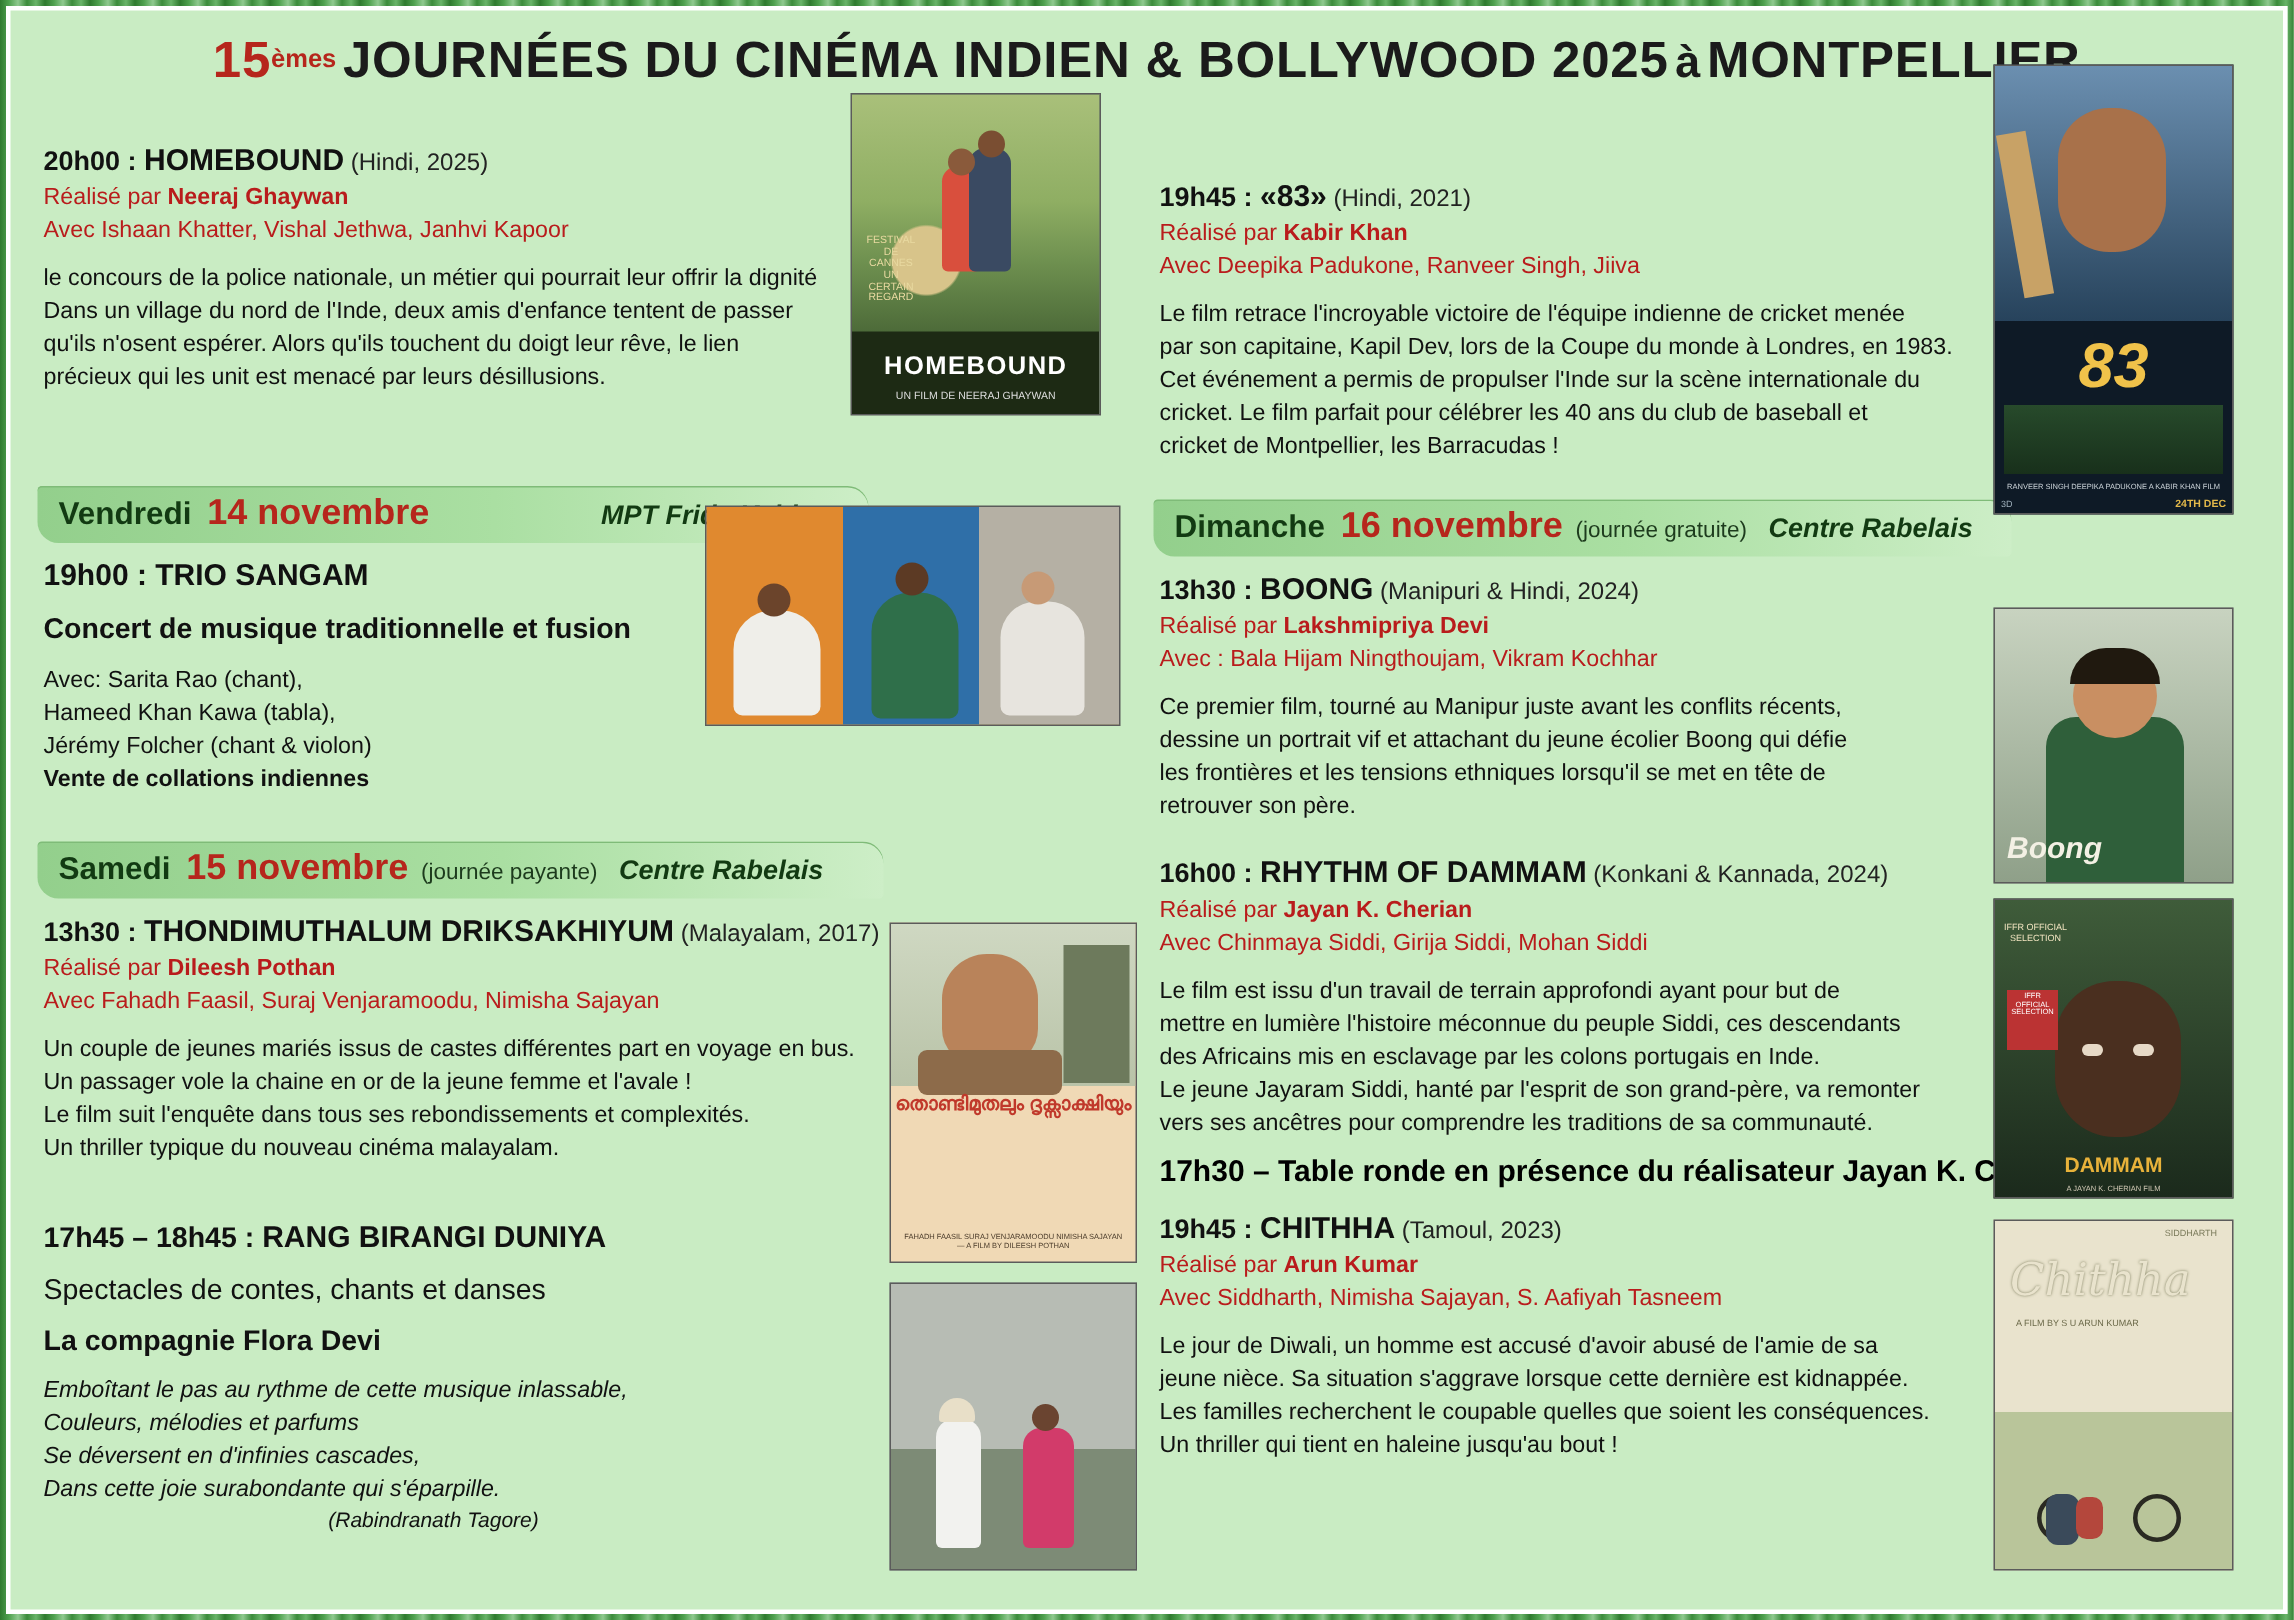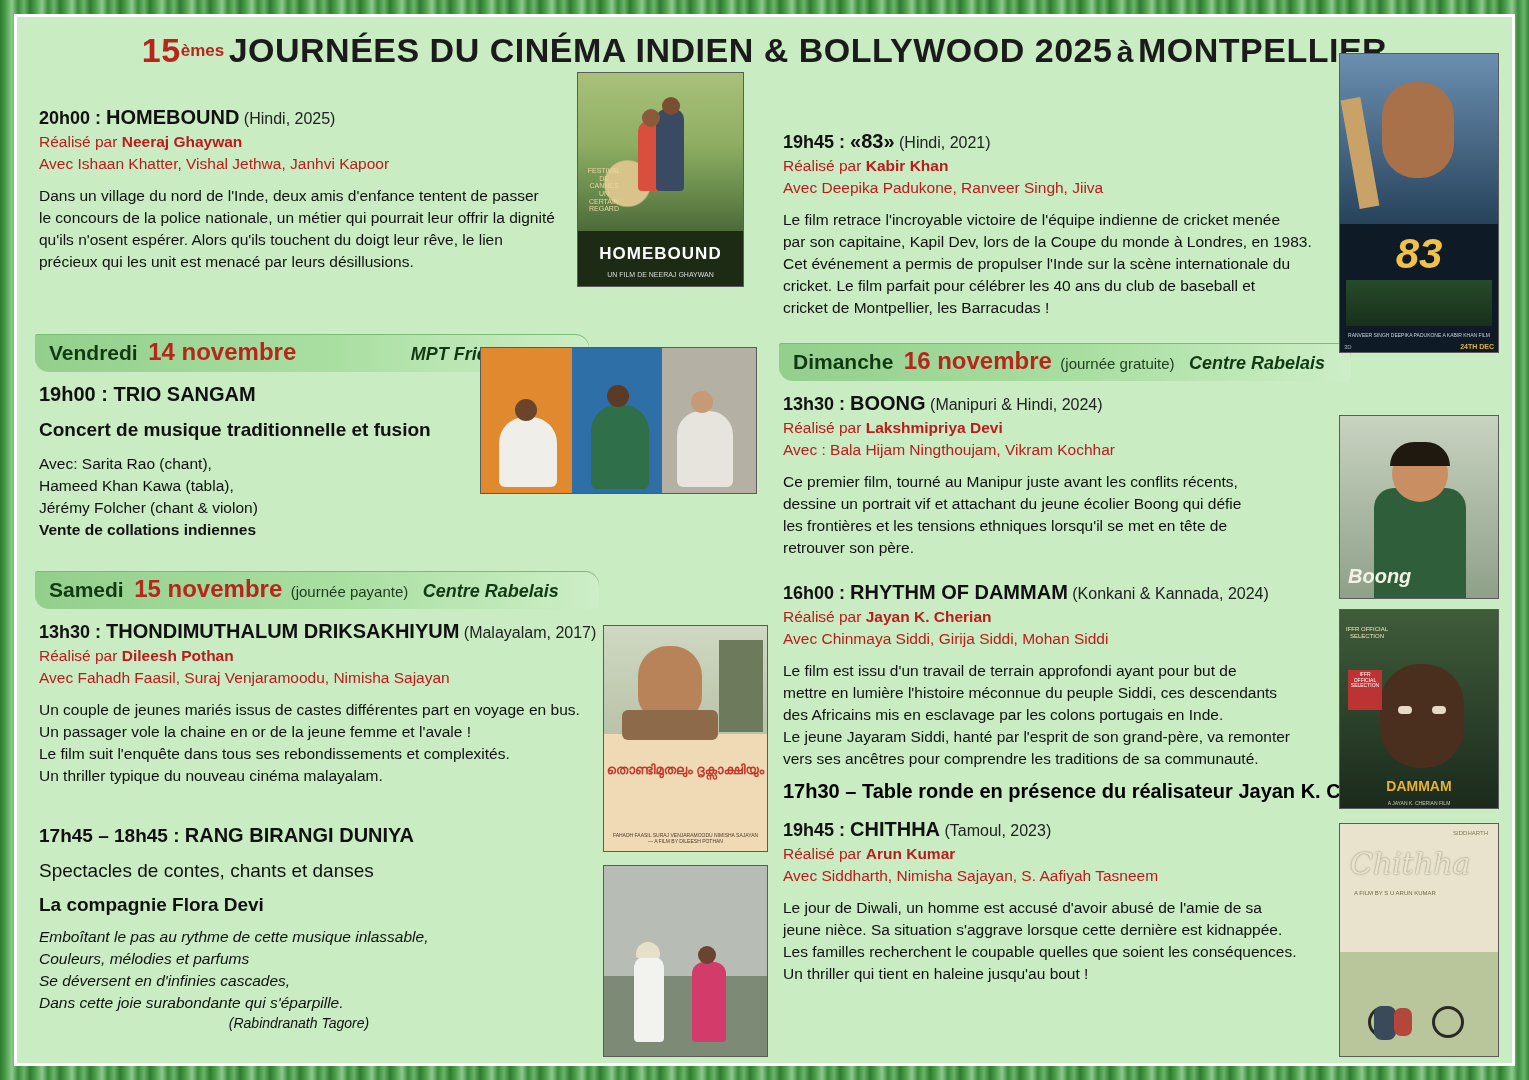--- a/index.html
+++ b/index.html
@@ -6,21 +6,21 @@
   body{
     width:1529px;height:1080px;
     font-family:"Liberation Sans", sans-serif;
     background:#ffffff;
     overflow:hidden;
   }
   .poster{
     position:relative;
     width:1529px;height:1080px;
     box-sizing:border-box;
-    padding:14px;
+    padding:4px;
     background:
       repeating-linear-gradient(90deg,#2f7a2f 0px,#4fa14f 6px,#8fc98f 12px,#3b8b3b 18px,#69b469 24px,#2f7a2f 30px),
       #3c8d3c;
   }
   .inner{
     position:relative;
     width:100%;height:100%;
     box-sizing:border-box;
     background:#c9ecc3;
     border:3px solid #ffffff;
@@ -107,21 +107,21 @@
   #trio-h1{position:absolute;left:34px;bottom:72px;width:22px;height:22px;border-radius:50%;background:#6b442b;}
   #trio-h2{position:absolute;left:126px;bottom:86px;width:22px;height:22px;border-radius:50%;background:#5c3a24;}
   #trio-h3{position:absolute;left:210px;bottom:80px;width:22px;height:22px;border-radius:50%;background:#c79a76;}
 
   
   #img-thondi{left:586px;top:608px;width:163px;height:225px;background:#f0d9b5;}
   #th-top{position:absolute;left:0;top:0;right:0;height:108px;background:linear-gradient(#cfd8c2,#b9c3a8);}
   #th-face{position:absolute;left:34px;top:20px;width:64px;height:74px;border-radius:30px 30px 24px 24px;background:#b9835a;}
   #th-shirt{position:absolute;left:18px;top:84px;width:96px;height:30px;background:#8d6b4a;border-radius:6px;}
   #th-right{position:absolute;right:4px;top:14px;width:44px;height:92px;background:#6d7a5c;}
-  #th-title{position:absolute;left:0;right:0;top:136px;text-align:center;color:#c0392b;font-size:13px;font-weight:bold;line-height:1.2;}
+  #th-title{position:absolute;left:0;right:0;top:112px;text-align:center;color:#c0392b;font-size:13px;font-weight:bold;line-height:1.2;}
   #th-credits{position:absolute;left:6px;right:6px;bottom:6px;text-align:center;color:#4a3b2a;font-size:5px;line-height:1.35;}
 
   
   #img-dance{left:586px;top:848px;width:163px;height:190px;background:#9aa6a0;}
   #dn-bg{position:absolute;inset:0;background:linear-gradient(#b7bcb4 0 58%,#7d8b76 58% 100%);}
   #dn-w1{position:absolute;left:30px;bottom:14px;width:30px;height:86px;background:#f2f2ef;border-radius:12px 12px 4px 4px;}
   #dn-w2{position:absolute;left:88px;bottom:14px;width:34px;height:80px;background:#d23b6a;border-radius:12px 12px 4px 4px;}
   #dn-h1{position:absolute;left:32px;bottom:98px;width:24px;height:16px;background:#e8dfc8;border-radius:12px 12px 2px 2px;}
   #dn-h2{position:absolute;left:94px;bottom:92px;width:18px;height:18px;border-radius:50%;background:#6a4430;}
 
@@ -185,22 +185,22 @@
 
       <div class="block" style="min-height:215px;">
         <div class="filmline">
           <span class="time">20h00 : </span><span class="name">HOMEBOUND</span><span class="lang"> (Hindi, 2025)</span>
         </div>
         <div class="meta">
           <span>Réalisé par </span><b>Neeraj Ghaywan</b>
         </div>
         <div class="meta">Avec Ishaan Khatter, Vishal Jethwa, Janhvi Kapoor</div>
         <div class="desc" style="width:520px;">
+          <div>le concours de la police nationale, un métier qui pourrait leur offrir la dignité</div>
           <div>Dans un village du nord de l'Inde, deux amis d'enfance tentent de passer</div>
-          <div>le concours de la police nationale, un métier qui pourrait leur offrir la dignité</div>
           <div>qu'ils n'osent espérer. Alors qu'ils touchent du doigt leur rêve, le lien</div>
           <div>précieux qui les unit est menacé par leurs désillusions.</div>
         </div>
       </div>
 
       <div class="day" style="width:530px;">
         <span class="dow">Vendredi</span>
         <span class="date">14 novembre</span>
         <span class="venue" style="margin-left:110px;">MPT Frida Kahlo</span>
       </div>

